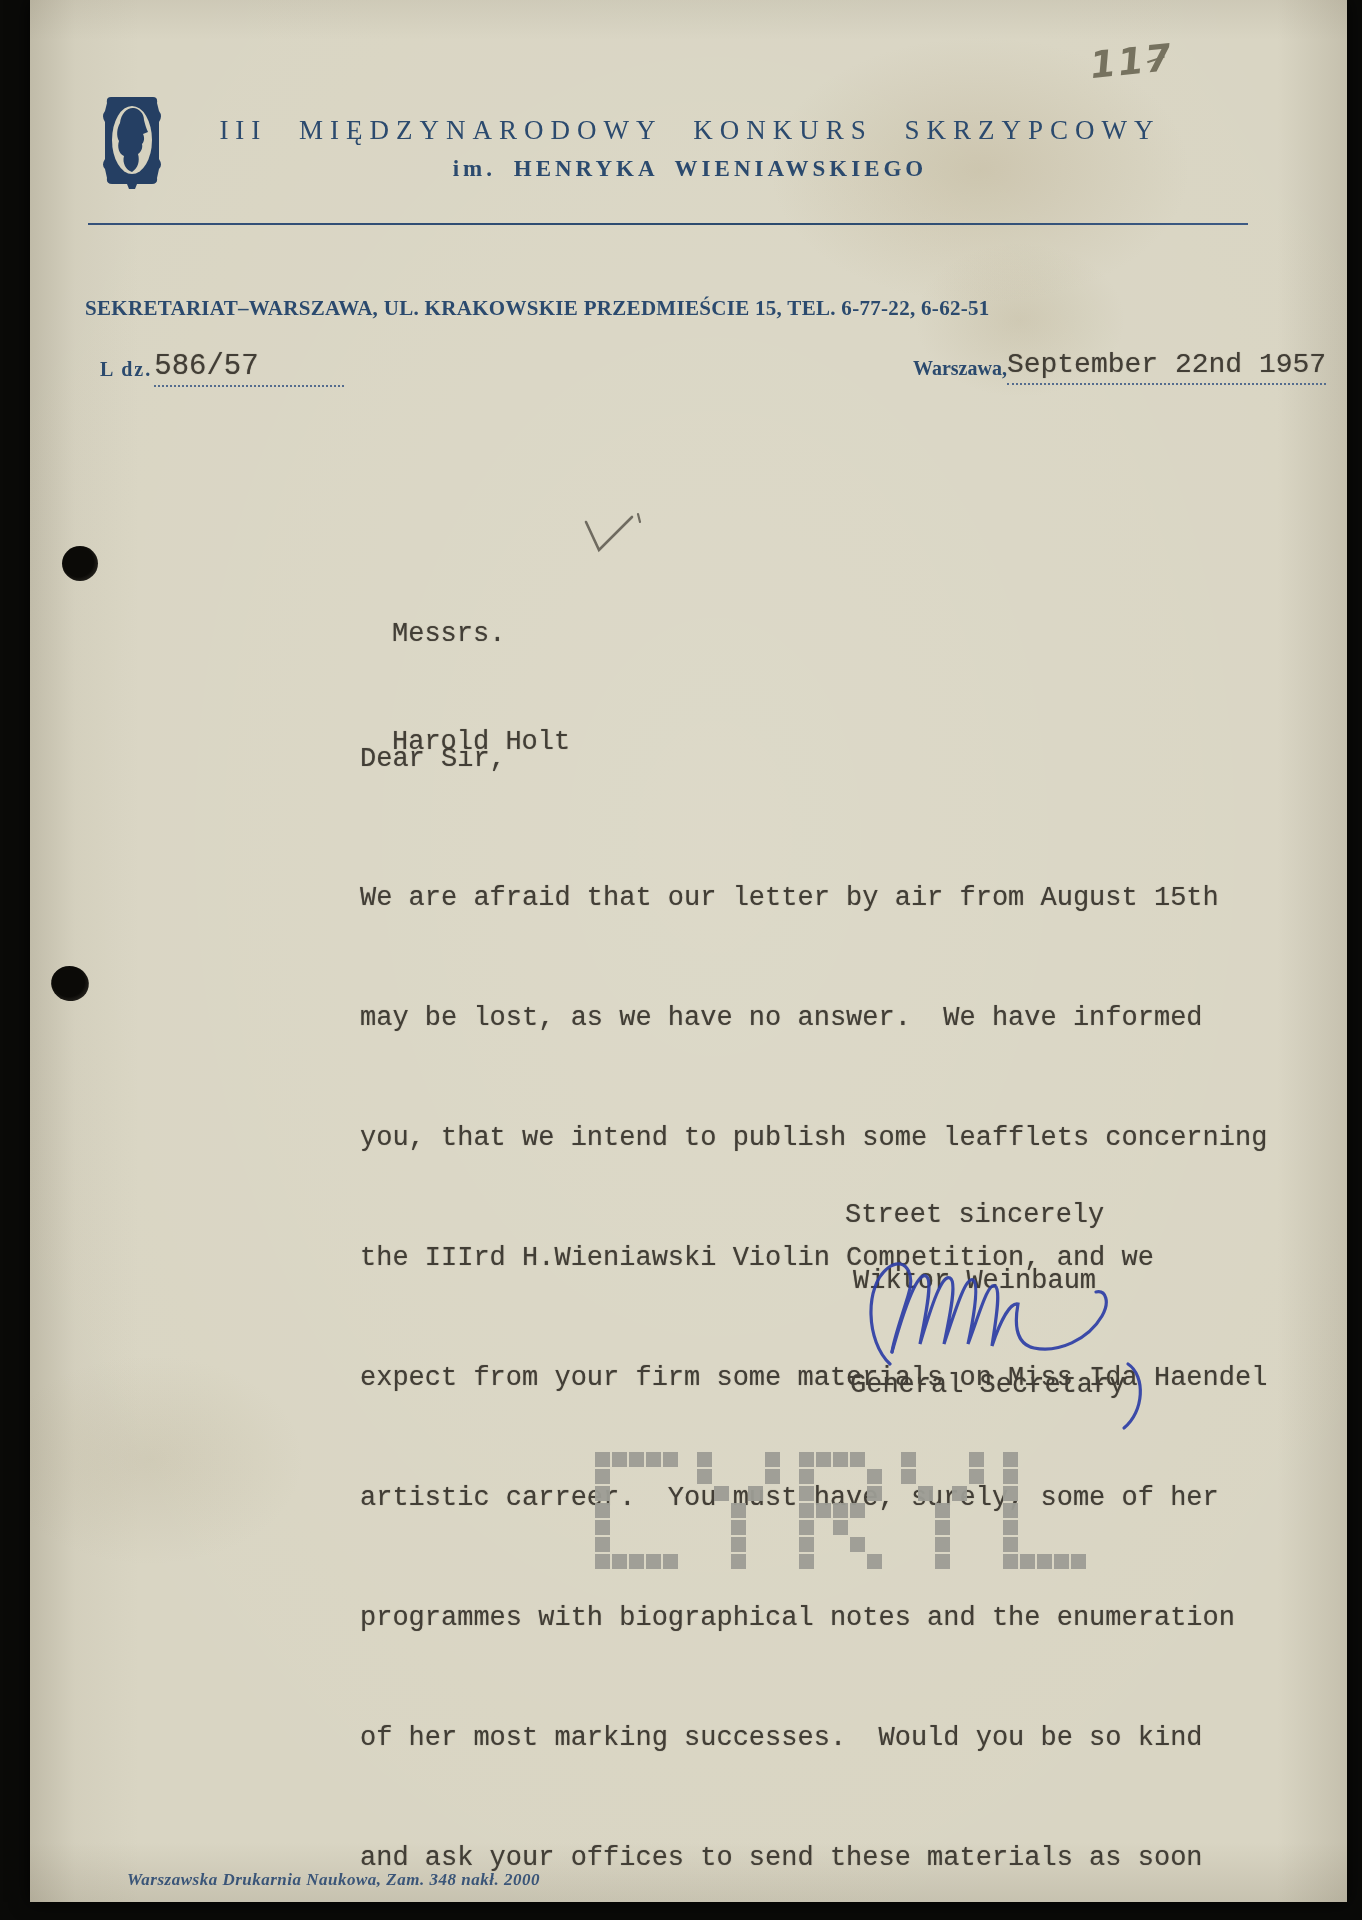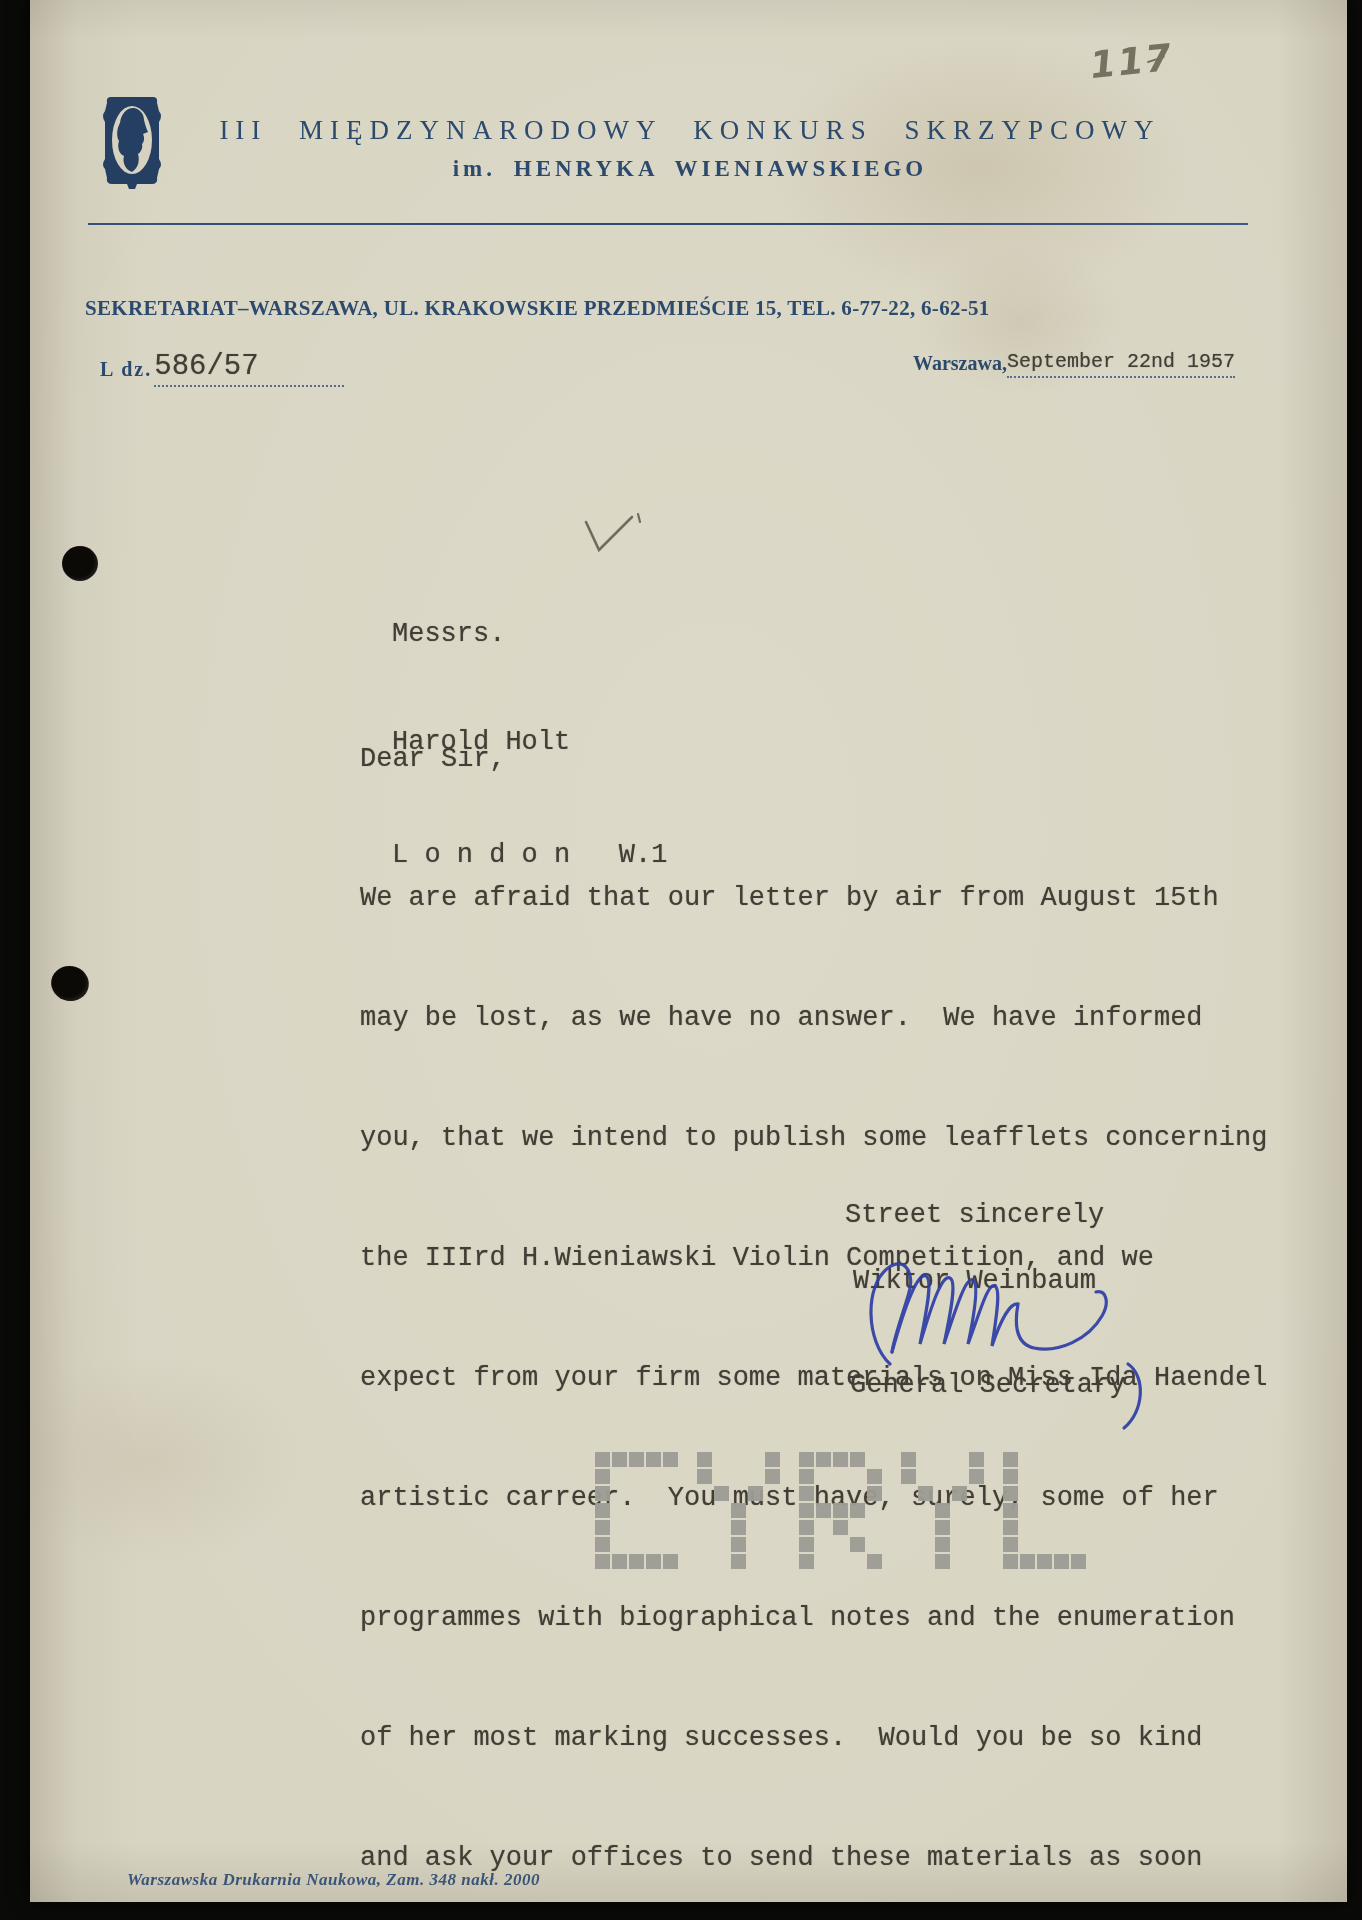--- a/index.html
+++ b/index.html
@@ -43,21 +43,21 @@
 
   
   .ref-row{position:absolute;left:70px;top:352px;color:#2b4a6e;}
   .ref-label{font-size:20px;font-weight:700;letter-spacing:2px;}
   .ref-dots{display:inline-block;width:190px;border-bottom:2px dotted #546c8e;margin-left:2px;}
   .ref-number{position:relative;top:-2px;font-size:29px;color:#414550;}
 
   .date-row{position:absolute;left:835px;top:352px;color:#2b4a6e;}
   .place{font-size:20px;font-weight:700;margin-left:48px;}
   .date-dots{display:inline-block;border-bottom:2px dotted #546c8e;}
-  .date{position:relative;top:-3px;font-size:20px;color:#3e4450;}
+  .date{position:relative;top:-3px;font-size:28px;color:#3e4450;}
 
   
   .typed{font-family:"Liberation Mono","DejaVu Sans Mono",monospace;color:#423e36;
     white-space:pre;text-shadow:0 0 1px rgba(60,55,45,.55);}
   .recipient{position:absolute;left:362px;top:544px;font-size:27px;line-height:36px;}
   .recipient .gap{margin-top:5px;}
   .salutation{position:absolute;left:330px;top:744px;font-size:27px;}
   .letter-body{position:absolute;left:330px;top:798px;font-size:27px;line-height:40px;}
   .valediction{position:absolute;left:815px;top:1200px;font-size:27px;}
   .signer-name{position:absolute;left:823px;top:1266px;font-size:27px;}
@@ -112,21 +112,20 @@
     </div>
 
     <svg class="checkmark" width="66" height="48" viewBox="0 0 66 48">
       <path d="M6,12 L19,40 L52,7" fill="none" stroke="#6f6b60" stroke-width="2.6" stroke-linecap="round"></path>
       <path d="M58,4 L60,12" fill="none" stroke="#6f6b60" stroke-width="2.2" stroke-linecap="round"></path>
     </svg>
 
     <div class="recipient typed">
       <div>Messrs.</div>
       <div>Harold Holt</div>
-      <div class="gap">L o n d o n   W.1</div>
     </div>
 
     <div class="salutation typed">Dear Sir,</div>
 
     <div class="letter-body typed">
       <div>We are afraid that our letter by air from August 15th</div>
       <div>may be lost, as we have no answer.  We have informed</div>
       <div>you, that we intend to publish some leafflets concerning</div>
       <div>the IIIrd H.Wieniawski Violin Competition, and we</div>
       <div>expect from your firm some materials on Miss Ida Haendel</div>

